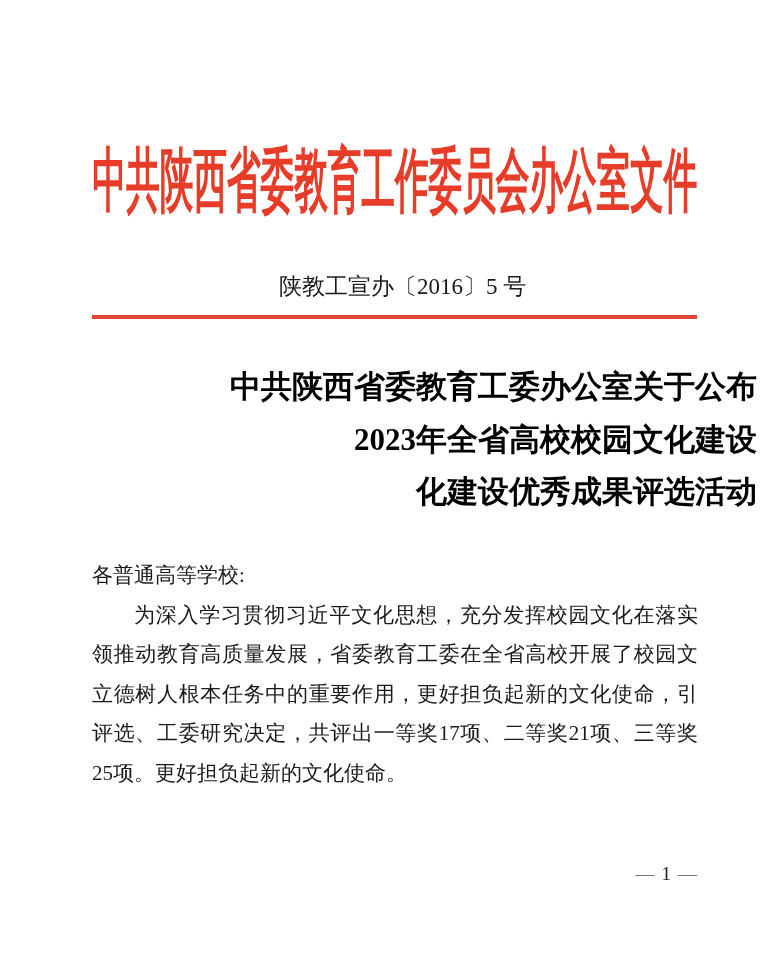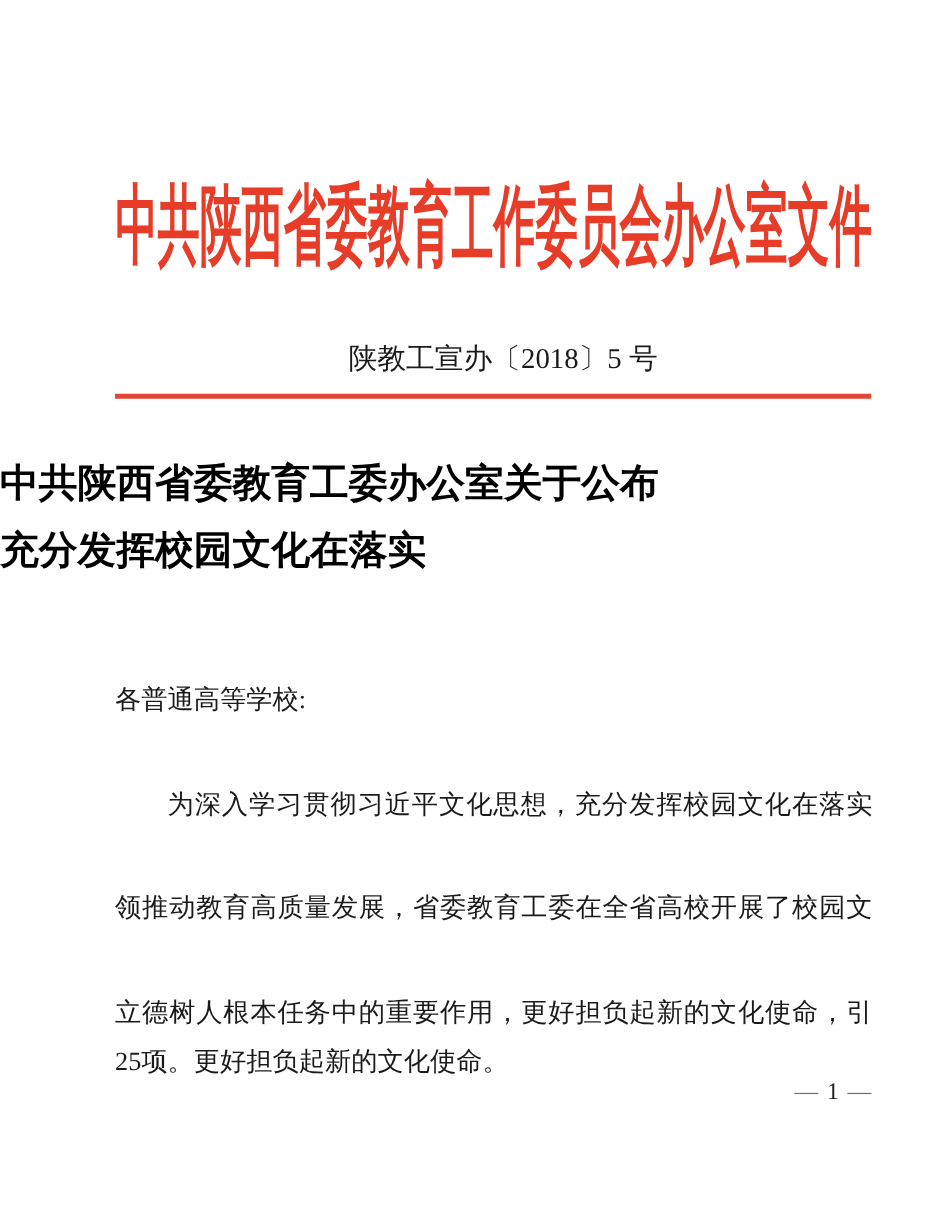--- a/index.html
+++ b/index.html
@@ -57,44 +57,43 @@
     height: 4px;
     background: var(--line_red, #e04634);
   }
 
   
   .doc-title {
     position: absolute;
     top: 361px;
     left: 0;
     width: 757px;
-    text-align: left;
+    text-align: right;
     font-size: 31px;
     font-weight: bold;
     line-height: 52.5px;
     color: #000000;
   }
 
   
   .doc-body {
     position: absolute;
-    top: 540px;
+    top: 556px;
     left: 92px;
     width: 606px;
     font-size: 21px;
     line-height: 39.5px;
     color: var(--text_black, #1a1a1a);
   }
   .body-line {
     width: 606px;
   }
   .body-line.just {
     text-align: justify;
     text-align-last: justify;
-    margin-top: 44px;
   }
   .body-line.indent {
     text-indent: 2em;
   }
 
   
   .page-number {
     position: absolute;
     top: 863px;
     left: 92px;
@@ -113,34 +112,36 @@
 </style>
 </head>
 <body>
 
 <div class="page">
 
   <div class="org-title-wrap">
     <span class="org-title">中共陕西省委教育工作委员会办公室文件</span>
   </div>
 
-  <div class="doc-number">陕教工宣办〔2018〕5 号</div>
+  <div class="doc-number">陕教工宣办〔2016〕5 号</div>
 
   <div class="red-line"></div>
 
   <div class="doc-title">
     <div>中共陕西省委教育工委办公室关于公布</div>
-    <div>充分发挥校园文化在落实</div>
+    <div>2023年全省高校校园文化建设</div>
+    <div>化建设优秀成果评选活动</div>
   </div>
 
   <div class="doc-body">
     <div class="body-line">各普通高等学校:</div>
     <div class="body-line indent just">为深入学习贯彻习近平文化思想，充分发挥校园文化在落实</div>
     <div class="body-line just">领推动教育高质量发展，省委教育工委在全省高校开展了校园文</div>
     <div class="body-line just">立德树人根本任务中的重要作用，更好担负起新的文化使命，引</div>
+    <div class="body-line just">评选、工委研究决定，共评出一等奖17项、二等奖21项、三等奖</div>
     <div class="body-line">25项。更好担负起新的文化使命。</div>
   </div>
 
   <div class="page-number">
     <span class="dash">—</span><span class="num">1</span><span class="dash">—</span>
   </div>
 
 </div>
 
 </body></html>

